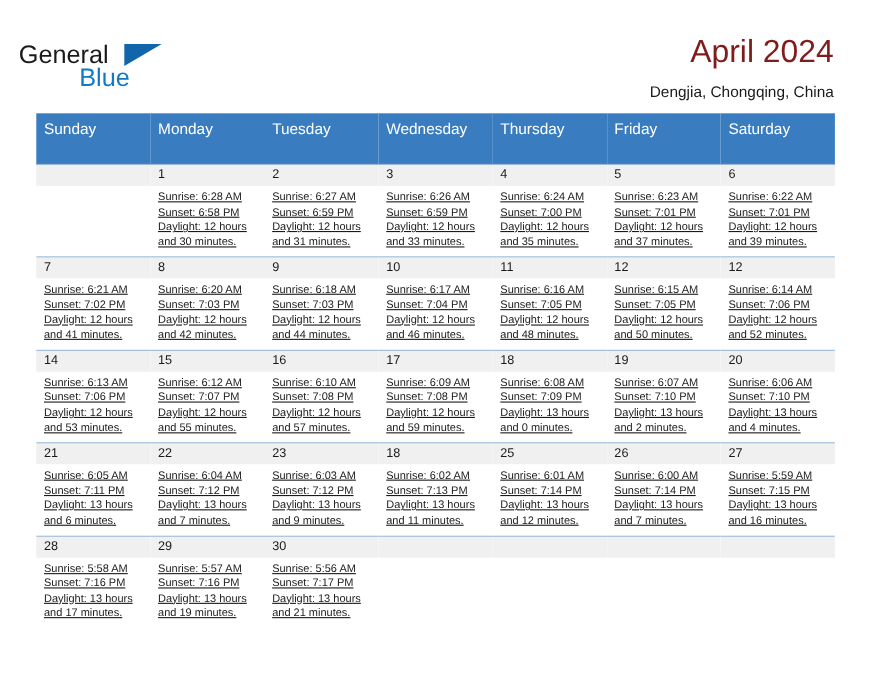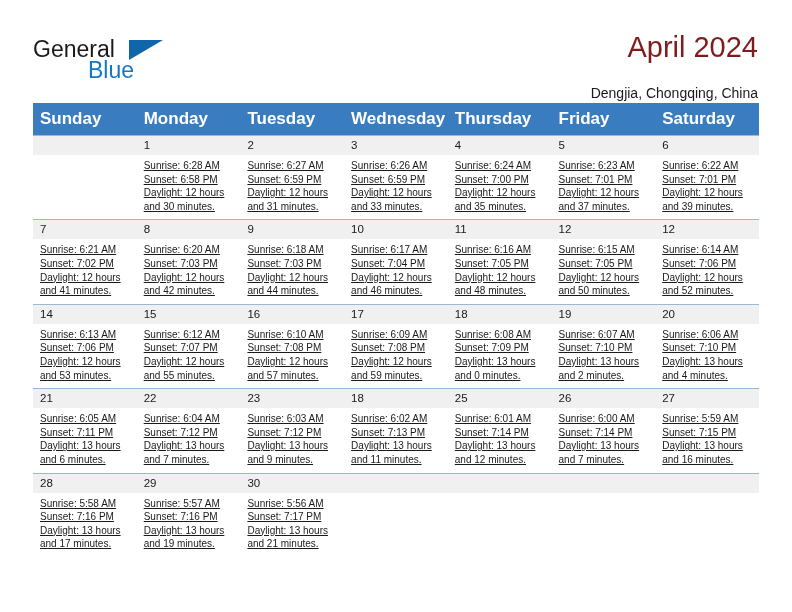--- a/index.html
+++ b/index.html
@@ -24,21 +24,21 @@
   
   .header {
     position: absolute;
     left: 0;
     top: 0;
     width: 792px;
     height: 100px;
   }
   .brand {
     position: absolute;
-    left: 33px;
+    left: 17px;
     top: 36px;
     width: 210px;
     height: 52px;
   }
   .brand-general {
     position: absolute;
     left: 0;
     top: 0;
     font-size: 23px;
     color: #1a1a1a;
@@ -71,43 +71,43 @@
     top: 30px;
     text-align: right;
   }
   .month-title {
     font-size: 29px;
     color: #7f1d1d;
     line-height: 34px;
     white-space: nowrap;
   }
   .location {
-    margin-top: 20px;
+    margin-top: 10px;
     font-size: 14px;
     color: #1a1a1a;
     line-height: 18px;
     white-space: nowrap;
   }
 
   
   .calendar {
     position: absolute;
     left: 33px;
     top: 103px;
     width: 726px;
     border-collapse: collapse;
     table-layout: fixed;
   }
   .calendar th {
     background: #3a7cc0;
     color: #ffffff;
-    font-size: 17px;
-    font-weight: bold;
+    font-size: 14px;
+    font-weight: normal;
     text-align: left;
-    padding: 6px 0 6px 7px;
+    padding: 6px 0 24px 7px;
     height: 14px;
     border: none;
   }
   .calendar td {
     width: 103.71px;
     vertical-align: top;
     padding: 0;
     border: none;
     border-top: 1px solid #9bb9d6;
     background: #ffffff;

